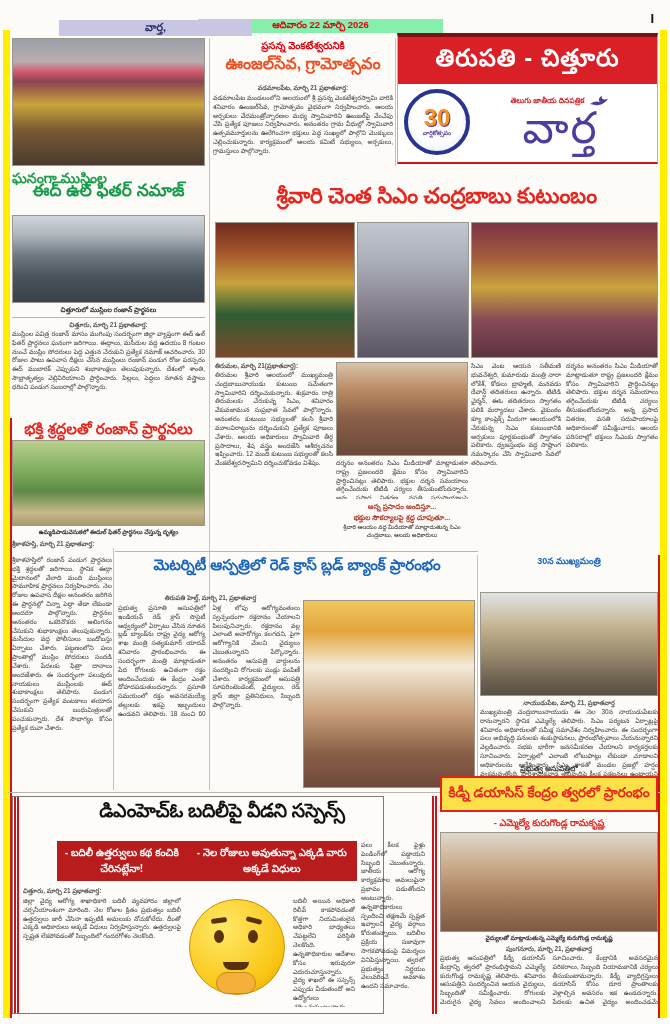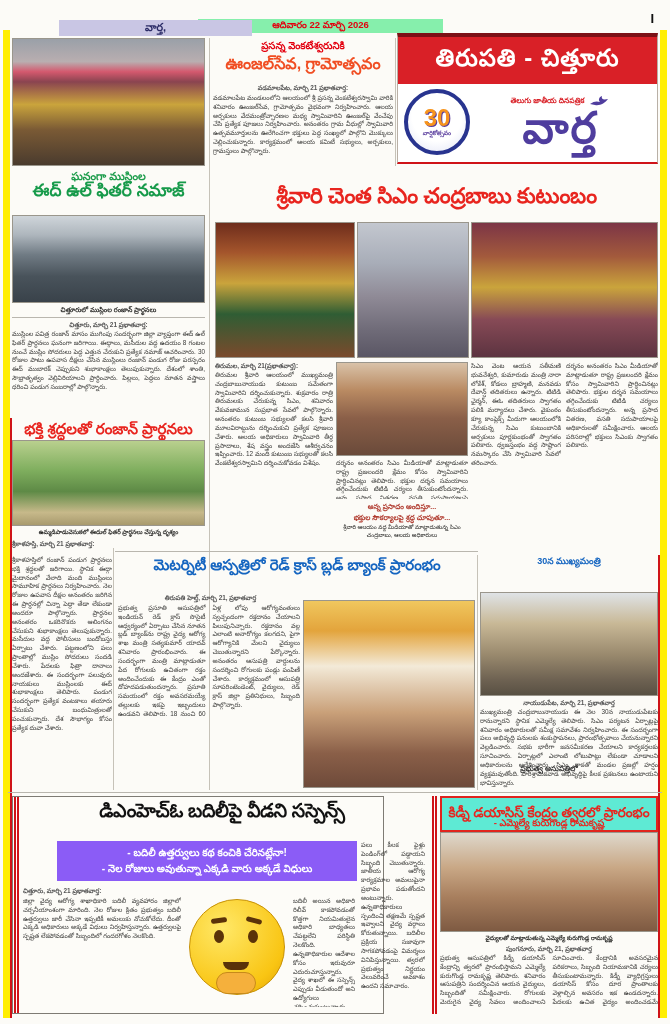--- a/index.html
+++ b/index.html
@@ -29,40 +29,40 @@
                  display:flex; align-items:center; justify-content:center; height:47px; letter-spacing:1px; }
   .mast-lower { display:flex; align-items:center; padding:3px 6px; height:76px; }
   .badge { width:66px; height:66px; border-radius:50%; border:4px solid #28348f;
            background:radial-gradient(circle at 50% 40%, #ffffff 55%, #dfe3f5);
            display:flex; flex-direction:column; align-items:center; justify-content:center; flex:0 0 auto; }
   .badge .b30 { font-size:24px; font-weight:bold; color:#f7941d; line-height:1;
                 text-shadow:1px 1px 0 #5b3f9e; }
   .badge .btxt { font-size:6px; font-weight:bold; color:#5b3f9e; }
   .mast-right { flex:1; display:flex; flex-direction:column; align-items:center; }
   .tagline { color:#d92027; font-size:7.5px; font-weight:bold; display:flex; align-items:center; gap:4px; }
-  .brand { color:#4f3d9e; font-size:44px; font-weight:bold; line-height:0.95; letter-spacing:2px; }
+  .brand { color:#4f3d9e; font-size:44px; font-weight:normal; line-height:0.95; letter-spacing:2px; }
   
   .h-orange { color:#f04e23; font-weight:bold; font-size:16px; text-align:center; }
   .h-red-k  { color:#e3000f; font-weight:bold; font-size:10px; text-align:center; }
   .h-green  { color:#169a4a; font-weight:bold; font-size:17px; text-align:center; }
-  .h-green-k{ color:#1f9d4d; font-weight:bold; font-size:11px; text-align:center; }
+  .h-green-k{ color:#1f9d4d; font-weight:bold; font-size:14px; text-align:left; }
   .h-main   { color:#e8251f; font-weight:bold; font-size:21.5px; text-align:center; letter-spacing:-0.3px; }
   .h-red2   { color:#e8251f; font-weight:bold; font-size:15px; text-align:center; }
   .h-blue   { color:#1565c0; font-weight:bold; font-size:15px; text-align:center; }
   .h-blue2  { color:#1565c0; font-weight:bold; font-size:16.5px; text-align:center; }
   .h-blue-k { color:#1565c0; font-weight:bold; font-size:9px; text-align:center; }
   .h-sub-red{ color:#e8251f; font-weight:bold; font-size:10.5px; text-align:center; }
   .h-black  { color:#111; font-weight:bold; font-size:19px; text-align:center; letter-spacing:-0.3px; }
   .pullquote { color:#b03a2e; font-weight:bold; font-size:7.2px; text-align:center; line-height:1.5; }
   
   .dmho-box { border:1px solid #7e7b74; background:#fdfcf8; }
-  .redbullet { background:#8b5cf6; color:#fff; font-weight:bold; font-size:10.2px;
-               display:flex; flex-direction:column; align-items:center; justify-content:center;
+  .redbullet { background:#b91c1c; color:#fff; font-weight:bold; font-size:10.2px;
+               display:flex; flex-direction:row; align-items:center; justify-content:center;
                text-align:center; line-height:1.55; }
-  .kidney-box { border:2px solid #e0241d; background:#5eead4; display:flex; align-items:center; justify-content:center;margin-top:20px; }
+  .kidney-box { border:2px solid #e0241d; background:#fde047; display:flex; align-items:center; justify-content:center; }
   .kidney-box .h-red2 { font-size:13.5px; }
   
   .emoji { position:relative; width:96px; height:96px; border-radius:50%;
            background:radial-gradient(circle at 35% 30%, #ffe867, #f9c513 70%, #dfa006);
            border:1px solid #c79105; }
   .emoji .eye { position:absolute; width:10px; height:13px; border-radius:50%; background:#5a3209; top:30px; }
   .emoji .eye.l { left:24px; } .emoji .eye.r { left:58px; }
   .emoji .brow { position:absolute; width:16px; height:5px; border-radius:4px; background:#5a3209; top:18px; }
   .emoji .brow.l { left:21px; transform:rotate(-8deg);} .emoji .brow.r { left:56px; transform:rotate(14deg);}
   .emoji .mouth { position:absolute; width:26px; height:8px; border-radius:0 0 14px 14px; background:#5a3209; left:33px; top:62px; }

